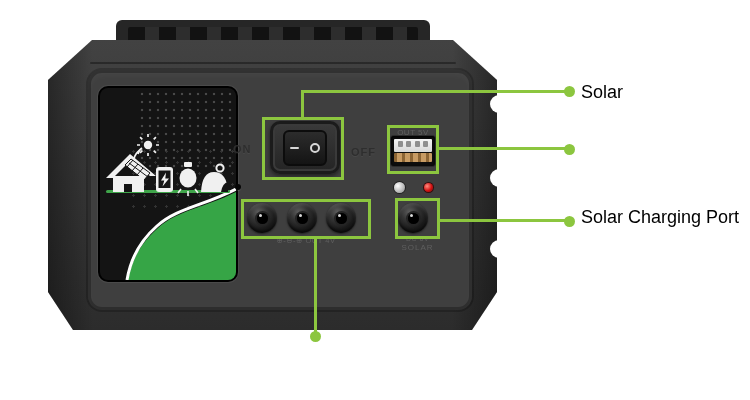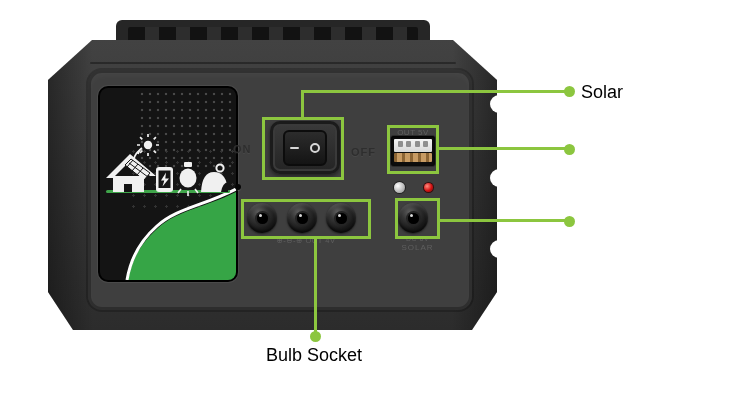--- a/index.html
+++ b/index.html
@@ -195,15 +195,15 @@
   <div class="abs lead" style="left:439px;top:147px;width:128px;height:3px;"></div>
   <div class="abs lead" style="left:440px;top:219px;width:127px;height:3px;"></div>
   <div class="abs lead" style="left:314px;top:239px;width:3px;height:94px;"></div>
 
   <div class="abs lead-dot" style="left:564px;top:86px;"></div>
   <div class="abs lead-dot" style="left:564px;top:144px;"></div>
   <div class="abs lead-dot" style="left:564px;top:216px;"></div>
   <div class="abs lead-dot" style="left:310px;top:331px;"></div>
 
   <div class="abs callout" style="left:581px;top:81px;">Solar</div>
-  <div class="abs callout" style="left:266px;top:344px;">Bulb Socket</div>
+  <div class="abs callout" style="left:581px;top:206px;width:162px;">Solar Charging Port</div>
 
 </div>
 
 </body></html>

